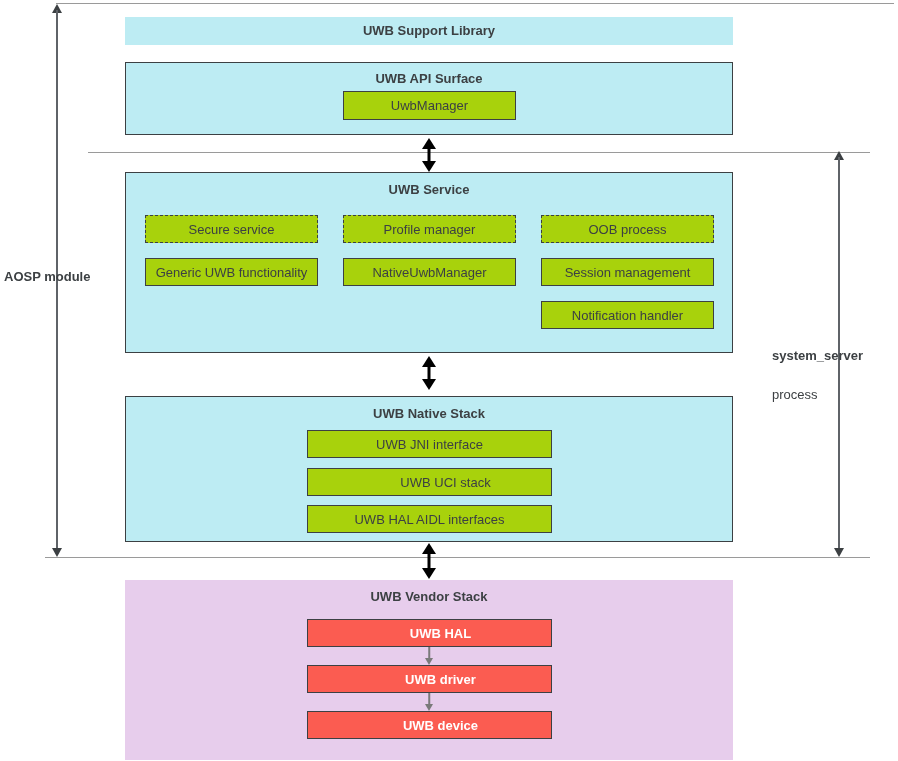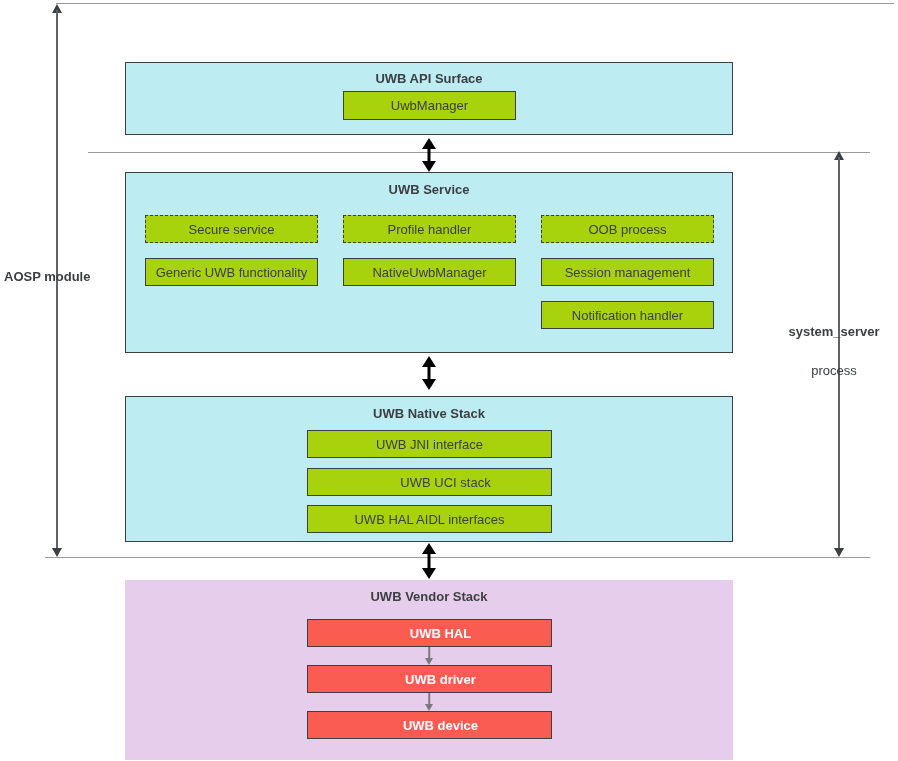--- a/index.html
+++ b/index.html
@@ -153,42 +153,45 @@
   <div class="abs arrowhead-up" style="left:52px; top:4px;"></div>
   <div class="abs vline" style="left:56px; top:10px; height:540px;"></div>
   <div class="abs arrowhead-down" style="left:52px; top:548px;"></div>
   <div class="abs side-label" style="left:4px; top:269px; width:104px; text-align:left;">
     <span class="b">AOSP module</span>
   </div>
 
   <div class="abs arrowhead-up" style="left:834px; top:151px;"></div>
   <div class="abs vline" style="left:838px; top:157px; height:393px;"></div>
   <div class="abs arrowhead-down" style="left:834px; top:548px;"></div>
-  <div class="abs side-label" style="left:772px; top:324px; width:124px; text-align:center;">
+  <div class="abs side-label" style="left:772px; top:348px; width:124px; text-align:left;">
     <span class="b">system_server</span>
     <span class="n">process</span>
   </div>
 
+  <div class="abs group" style="left:125px; top:17px; width:608px; height:28px;">
+    <div class="group-title" style="top:6px;">UWB Support Library</div>
+  </div>
 
   <div class="abs group bordered" style="left:125px; top:62px; width:608px; height:73px;">
     <div class="group-title" style="top:8px;">UWB API Surface</div>
   </div>
   <div class="chip" style="left:343px; top:91px; width:173px; height:29px;">UwbManager</div>
 
   <div class="dbl-arrow" style="left:419px; top:138px; width:20px; height:34px;">
     <div class="head-up"></div>
     <div class="shaft" style="top:6px; height:22px;"></div>
     <div class="head-down"></div>
   </div>
 
   <div class="abs group bordered" style="left:125px; top:172px; width:608px; height:181px;">
     <div class="group-title" style="top:9px;">UWB Service</div>
   </div>
   <div class="chip dashed" style="left:145px; top:215px; width:173px; height:28px;">Secure service</div>
-  <div class="chip dashed" style="left:343px; top:215px; width:173px; height:28px;">Profile handler</div>
+  <div class="chip dashed" style="left:343px; top:215px; width:173px; height:28px;">Profile manager</div>
   <div class="chip dashed" style="left:541px; top:215px; width:173px; height:28px;">OOB process</div>
   <div class="chip" style="left:145px; top:258px; width:173px; height:28px;">Generic UWB functionality</div>
   <div class="chip" style="left:343px; top:258px; width:173px; height:28px;">NativeUwbManager</div>
   <div class="chip" style="left:541px; top:258px; width:173px; height:28px;">Session management</div>
   <div class="chip" style="left:541px; top:301px; width:173px; height:28px;">Notification handler</div>
 
   <div class="dbl-arrow" style="left:419px; top:356px; width:20px; height:34px;">
     <div class="head-up"></div>
     <div class="shaft" style="top:6px; height:22px;"></div>
     <div class="head-down"></div>

